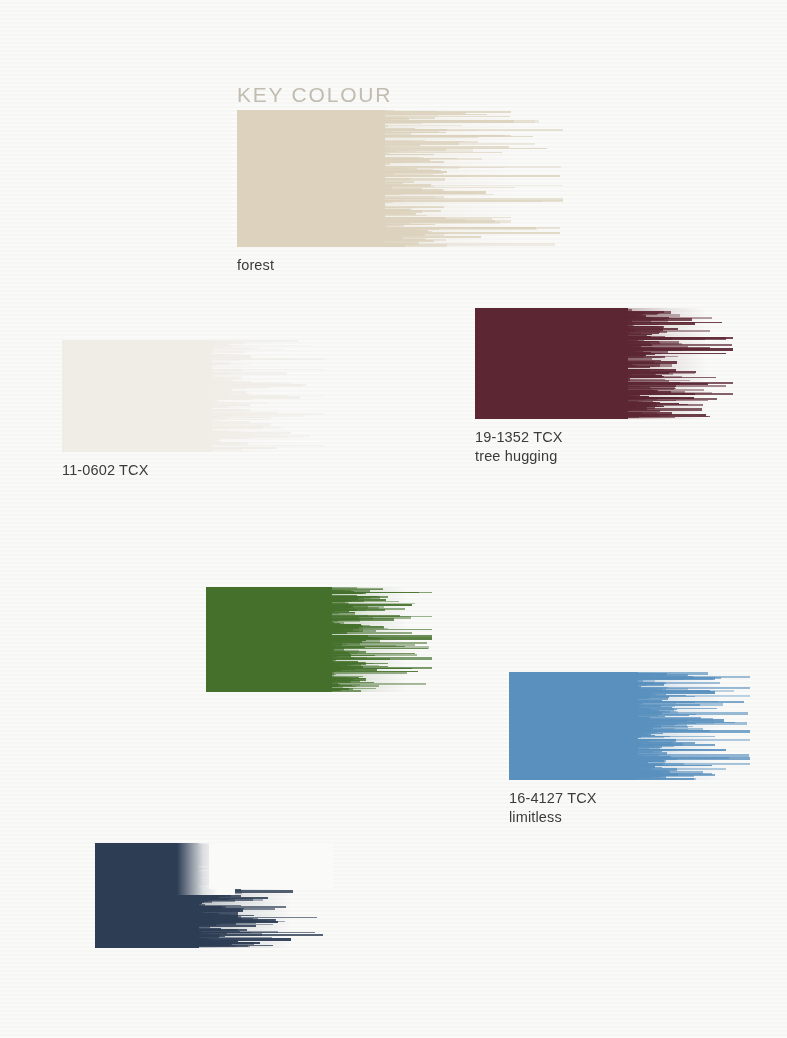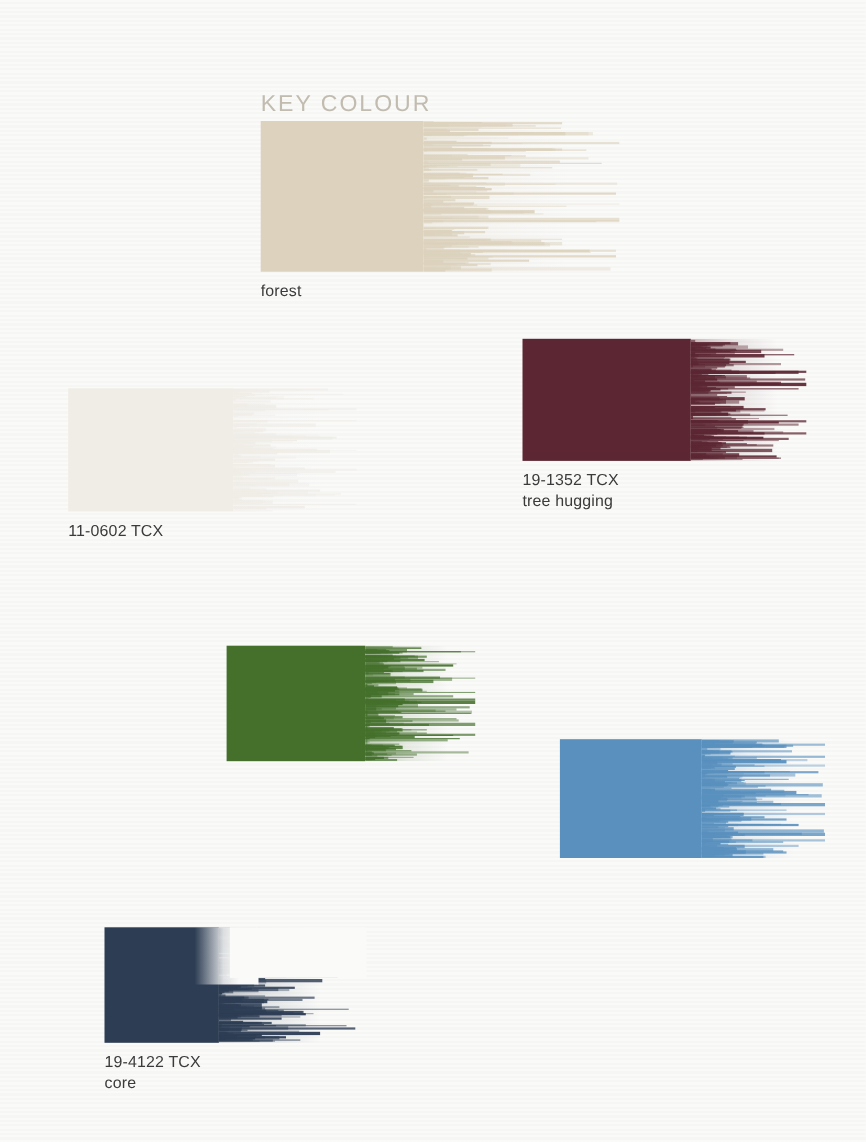--- a/index.html
+++ b/index.html
@@ -297,21 +297,21 @@
           <div class="streak" style="top: 84.4px; height: 0.8px; width: 15.6px; background: rgba(220, 210, 189, 0.83);"></div>
           <div class="streak" style="top: 49.1px; height: 1.3px; width: 23.6px; background: rgba(220, 210, 189, 0.53);"></div>
           <div class="streak" style="top: 79.9px; height: 1px; width: 24.9px; background: rgba(220, 210, 189, 0.66);"></div>
           <div class="fade-cap" style="left: 0px; width: 178px; background: linear-gradient(to right, rgba(220, 210, 189, 0.3) 0%, rgba(220, 210, 189, 0.1) 38%, rgba(220, 210, 189, 0) 75%);"></div>
         </div>
       </div>
       <div class="label">
         <span class="name">forest</span>
       </div>
     </div>
-    <div class="swatch-group" style="left: 62px; top: 353px;">
+    <div class="swatch-group" style="left: 62px; top: 340px;">
       <div class="swatch" style="width: 262px; height: 112px;">
         <div class="swatch-solid" style="width: 150px; background: rgb(240, 237, 231);"></div>
         <div class="swatch-fray" style="left: 150px; width: 112px;">
           <div class="streak" style="top: 75.2px; height: 3.2px; width: 3.6px; background: rgba(240, 237, 231, 0.85);"></div>
           <div class="streak" style="top: 37.3px; height: 1.5px; width: 28.7px; background: rgba(240, 237, 231, 0.47);"></div>
           <div class="streak" style="top: 65px; height: 2.4px; width: 23.1px; background: rgba(240, 237, 231, 0.47);"></div>
           <div class="streak" style="top: 64.6px; height: 1.2px; width: 2px; background: rgba(240, 237, 231, 0.42);"></div>
           <div class="streak" style="top: 56.1px; height: 2.6px; width: 88.1px; background: rgba(240, 237, 231, 0.84);"></div>
           <div class="streak" style="top: 72.4px; height: 3px; width: 2px; background: rgba(240, 237, 231, 0.65);"></div>
           <div class="streak" style="top: 96.7px; height: 1.8px; width: 43.9px; background: rgba(240, 237, 231, 0.53);"></div>
@@ -1247,20 +1247,24 @@
           <div class="streak" style="top: 37.5px; height: 2.4px; width: 20.7px; background: rgba(89, 144, 190, 0.89);"></div>
           <div class="streak" style="top: 38.7px; height: 1.2px; width: 26.7px; background: rgba(89, 144, 190, 0.59);"></div>
           <div class="streak" style="top: 43.5px; height: 1.2px; width: 26.7px; background: rgba(89, 144, 190, 0.86);"></div>
           <div class="streak" style="top: 99.2px; height: 2.3px; width: 25.3px; background: rgba(89, 144, 190, 0.91);"></div>
           <div class="streak" style="top: 62.5px; height: 1.5px; width: 16.8px; background: rgba(89, 144, 190, 0.9);"></div>
           <div class="streak" style="top: 83.3px; height: 1.6px; width: 6.1px; background: rgba(89, 144, 190, 0.56);"></div>
           <div class="streak" style="top: 102.3px; height: 1.5px; width: 19.5px; background: rgba(89, 144, 190, 0.84);"></div>
           <div class="fade-cap" style="left: 0px; width: 112px; background: linear-gradient(to right, rgba(89, 144, 190, 0.3) 0%, rgba(89, 144, 190, 0.1) 38%, rgba(89, 144, 190, 0) 75%);"></div>
         </div>
       </div>
+      <div class="label">
+        <span class="code">16-4127 TCX</span>
+        <span class="name">limitless</span>
+      </div>
     </div>
     <div class="swatch-group" style="left: 95px; top: 843px;">
       <div class="swatch" style="width: 228px; height: 105px;">
         <div class="swatch-solid" style="width: 104px; background: rgb(45, 61, 84);"></div>
         <div class="swatch-fray" style="left: 104px; width: 124px;">
           <div class="streak" style="top: 86.6px; height: 1.6px; width: 2px; background: rgba(45, 61, 84, 0.48);"></div>
           <div class="streak" style="top: 74.8px; height: 3.1px; width: 58.9px; background: rgba(45, 61, 84, 0.59);"></div>
           <div class="streak" style="top: 25.6px; height: 2.4px; width: 36.8px; background: rgba(45, 61, 84, 0.36);"></div>
           <div class="streak" style="top: 55.9px; height: 2.3px; width: 63.5px; background: rgba(45, 61, 84, 0.38);"></div>
           <div class="streak" style="top: 31.3px; height: 2.4px; width: 78.5px; background: rgba(45, 61, 84, 0.84);"></div>
@@ -1512,18 +1516,14 @@
           <div class="streak" style="top: 9px; height: 1px; width: 11.5px; background: rgba(45, 61, 84, 0.73);"></div>
           <div class="streak" style="top: 0.7px; height: 0.8px; width: 11.2px; background: rgba(45, 61, 84, 0.51);"></div>
           <div class="streak" style="top: 11.5px; height: 2.1px; width: 4.9px; background: rgba(45, 61, 84, 0.76);"></div>
           <div class="streak" style="top: 63.4px; height: 1.9px; width: 26.7px; background: rgba(45, 61, 84, 0.66);"></div>
           <div class="streak" style="top: 96.3px; height: 1.8px; width: 8.7px; background: rgba(45, 61, 84, 0.88);"></div>
           <div class="fade-cap" style="left: 0px; width: 124px; background: linear-gradient(to right, rgba(45, 61, 84, 0.3) 0%, rgba(45, 61, 84, 0.1) 38%, rgba(45, 61, 84, 0) 75%);"></div>
         </div>
         <div style="position: absolute; left: 82px; top: 0px; width: 58px; height: 52px; background: linear-gradient(to right, rgba(250, 250, 249, 0) 0%, rgba(250, 250, 249, 0.85) 45%, rgb(250, 250, 249) 70%, rgb(250, 250, 249) 100%);"></div>
         <div style="position: absolute; left: 114px; top: 0px; width: 124px; height: 46px; background: rgb(250, 250, 249);"></div>
       </div>
-      <div class="label">
-        <span class="code">19-4122 TCX</span>
-        <span class="name">core</span>
-      </div>
     </div>
   </div>
 
 </body></html>

